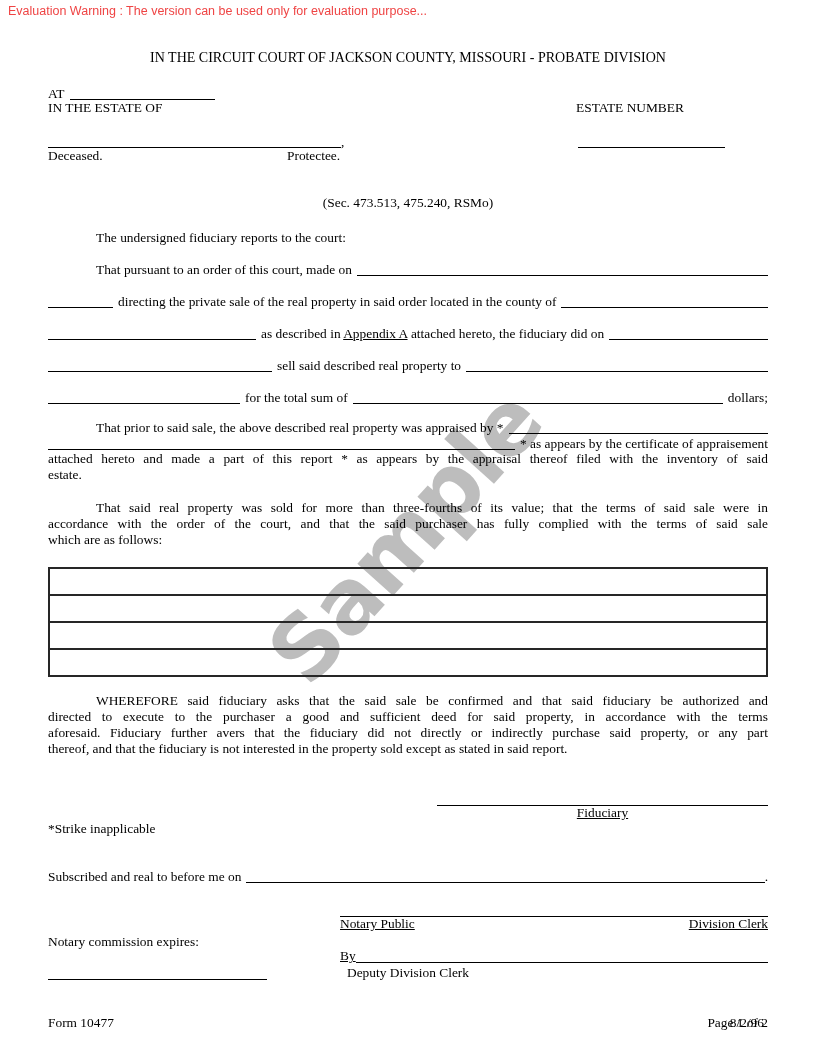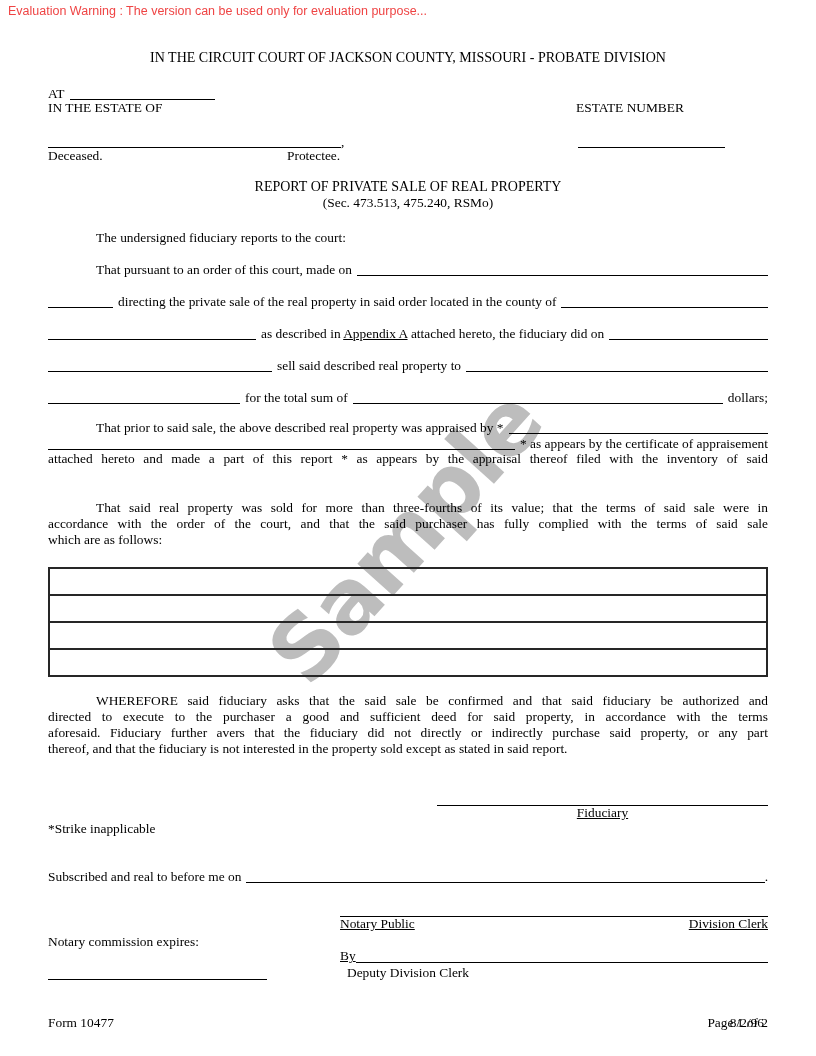--- a/index.html
+++ b/index.html
@@ -67,21 +67,20 @@
     <span class="txt">,</span>
     <span style="flex:1 1 auto"></span>
     <span class="seg" style="width:147px;margin-right:43px"></span>
   </div>
 
   <div class="row" style="top:149px">
     <span>Deceased.</span>
     <span style="position:absolute;left:239px">Protectee.</span>
   </div>
 
-  <div class="row center caps" style="top:180px">REPORT OF PRIVATE SALE OF REAL PROPERTY</div>
   <div class="row center" style="top:196px">(Sec. 473.513, 475.240, RSMo)</div>
 
   <div class="row ind" style="top:231px">The undersigned fiduciary reports to the court:</div>
 
   <div class="row flexrow ind" style="top:262px">
     <span class="txt">That pursuant to an order of this court, made on</span>
     <span class="fill" style="margin-left:5px"></span>
   </div>
 
   <div class="row flexrow" style="top:294px">
@@ -113,20 +112,21 @@
     <span class="txt">That prior to said sale, the above described real property was appraised by *</span>
     <span class="fill" style="margin-left:5px"></span>
   </div>
 
   <div class="row flexrow" style="top:436px">
     <span class="fill"></span>
     <span class="txt" style="margin-left:5px">* as appears by the certificate of appraisement</span>
   </div>
 
   <div class="row jline" style="top:452px">attached hereto and made a part of this report  * as appears by the appraisal thereof filed with the inventory of said</div>
+  <div class="row" style="top:468px">estate.</div>
 
   <div class="row jline ind" style="top:501px">That said real property was sold for more than three-fourths of its value; that the terms of said sale were in</div>
   <div class="row jline" style="top:517px">accordance with the order of the court, and that the said purchaser has fully complied with the terms of said sale</div>
   <div class="row" style="top:533px">which are as follows:</div>
 
   <div class="sale-table">
     <div class="sale-row"></div>
     <div class="sale-row"></div>
     <div class="sale-row"></div>
     <div class="sale-row"></div>

